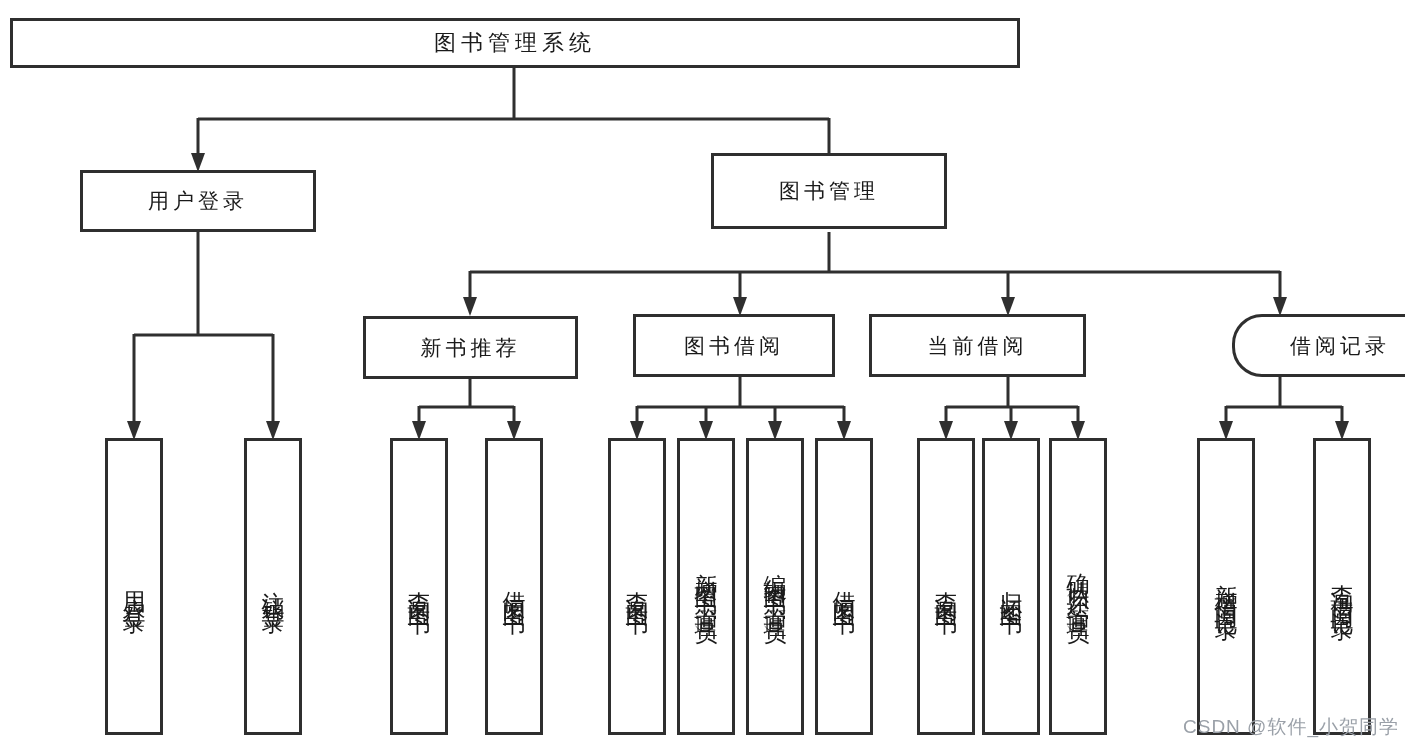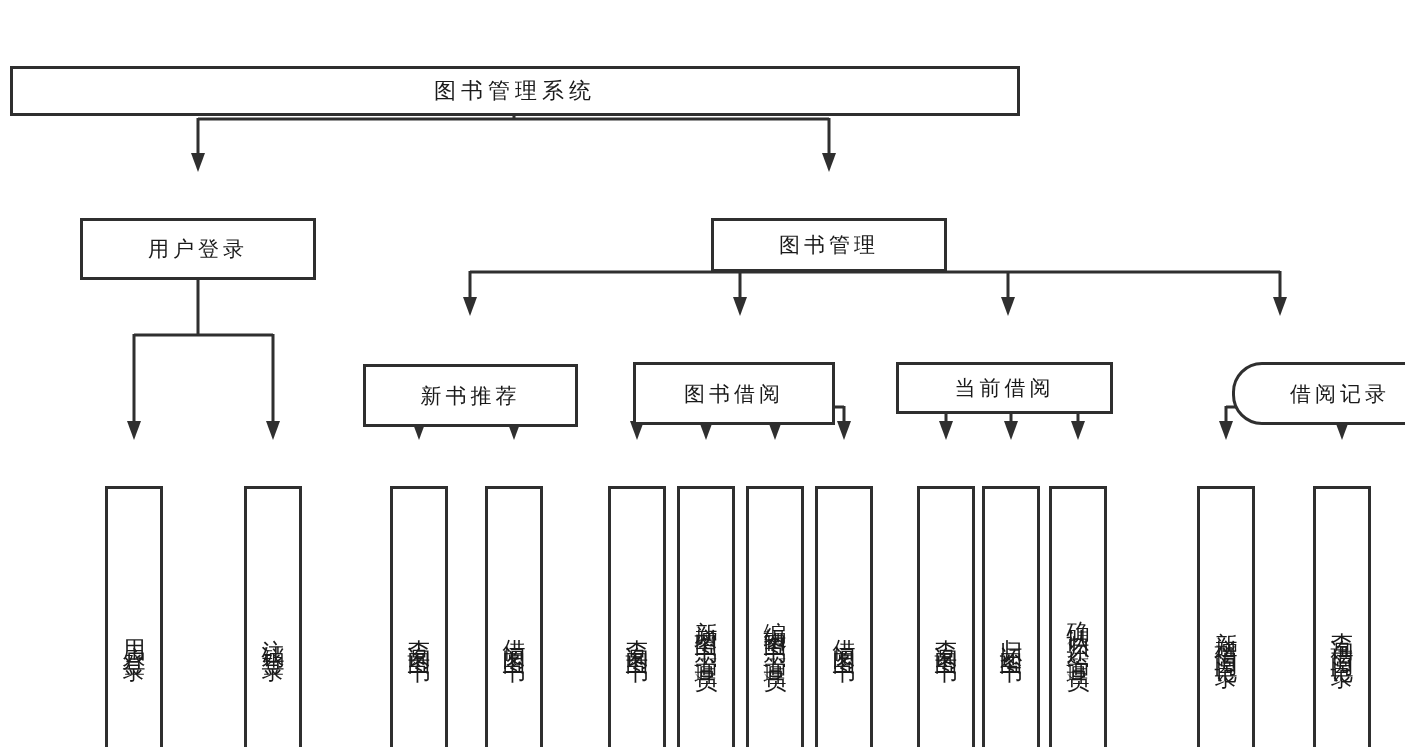--- a/index.html
+++ b/index.html
@@ -14,29 +14,28 @@
   .wires { position: absolute; left: 0; top: 0; width: 1405px; height: 747px; }
   .box {
     position: absolute;
     box-sizing: border-box;
     border: 3px solid #2f2f2f;
     background: #ffffff;
     display: flex;
     align-items: center;
     justify-content: center;
     text-align: center;
-    margin-top: 48px;
   }
   .hlabel { font-size: 21px; letter-spacing: 4px; white-space: nowrap; }
   .root-box  { left: 10px;  top: 18px;  width: 1010px; height: 50px; font-size: 22px; letter-spacing: 5px; }
   .n-login   { left: 80px;  top: 170px; width: 236px; height: 62px; }
-  .n-bookmgr { left: 711px; top: 170px; width: 236px; height: 54px; }
+  .n-bookmgr { left: 711px; top: 153px; width: 236px; height: 76px; }
   .n-newrec  { left: 363px; top: 316px; width: 215px; height: 63px; }
   .n-borrow  { left: 633px; top: 314px; width: 202px; height: 63px; }
-  .n-current { left: 896px; top: 314px; width: 217px; height: 52px; }
+  .n-current { left: 869px; top: 314px; width: 217px; height: 63px; }
   .n-records { left: 1232px;top: 314px; width: 216px; height: 63px; border-radius: 30px; }
   .vbox { top: 438px; width: 58px; height: 297px; }
   .vbox span {
     writing-mode: vertical-rl;
     text-orientation: mixed;
     font-size: 23px;
     letter-spacing: 7px;
     line-height: 1;
     white-space: nowrap;
   }
@@ -130,14 +129,15 @@
     <span>确认归还（管理员）</span>
   </div>
 
   <div class="box vbox vE1">
     <span>新增借阅记录</span>
   </div>
   <div class="box vbox vE2">
     <span>查询借阅记录</span>
   </div>
 
+  <div class="watermark">CSDN @软件_小贺同学</div>
 
 </div>
 
 </body></html>

